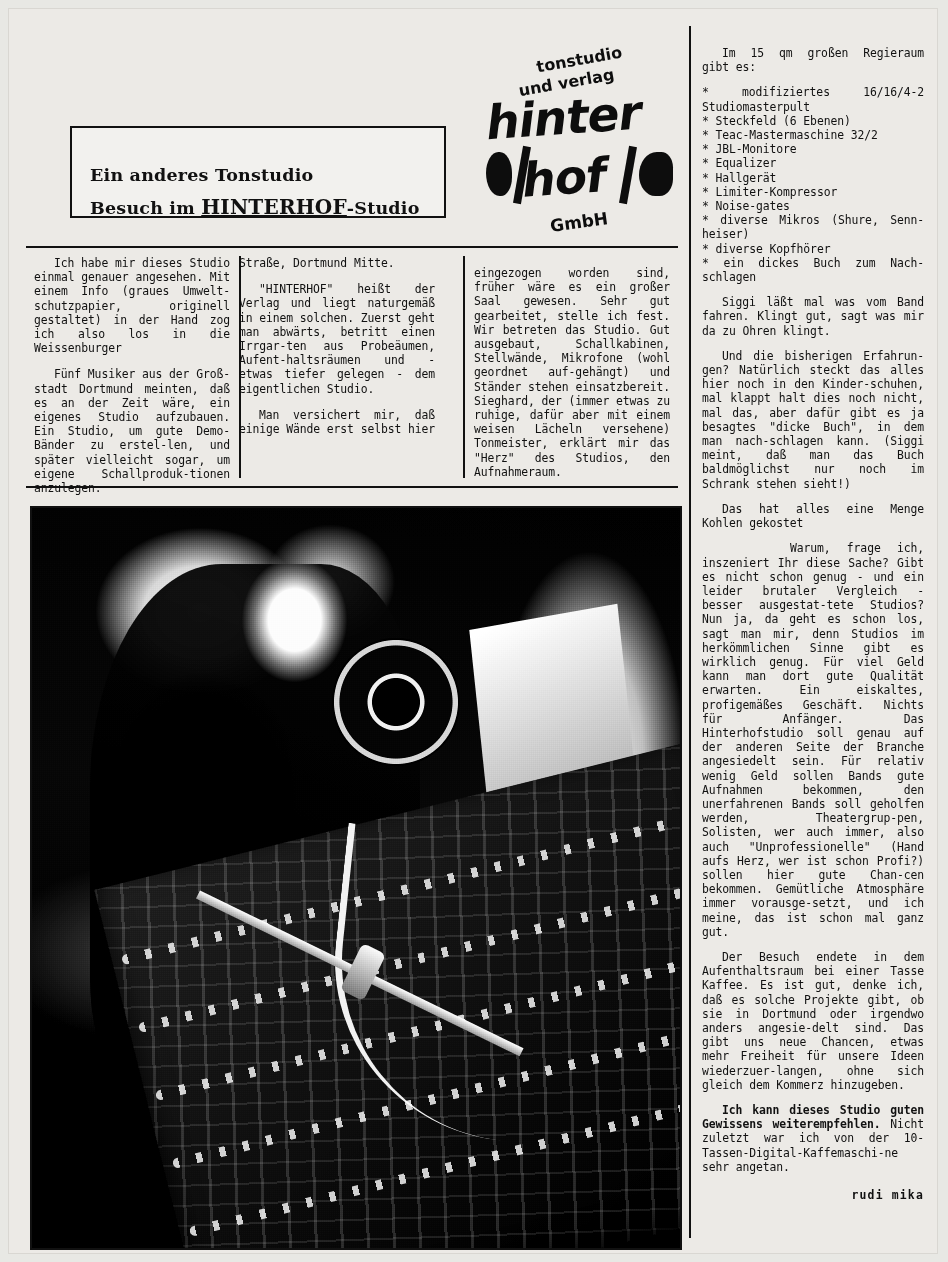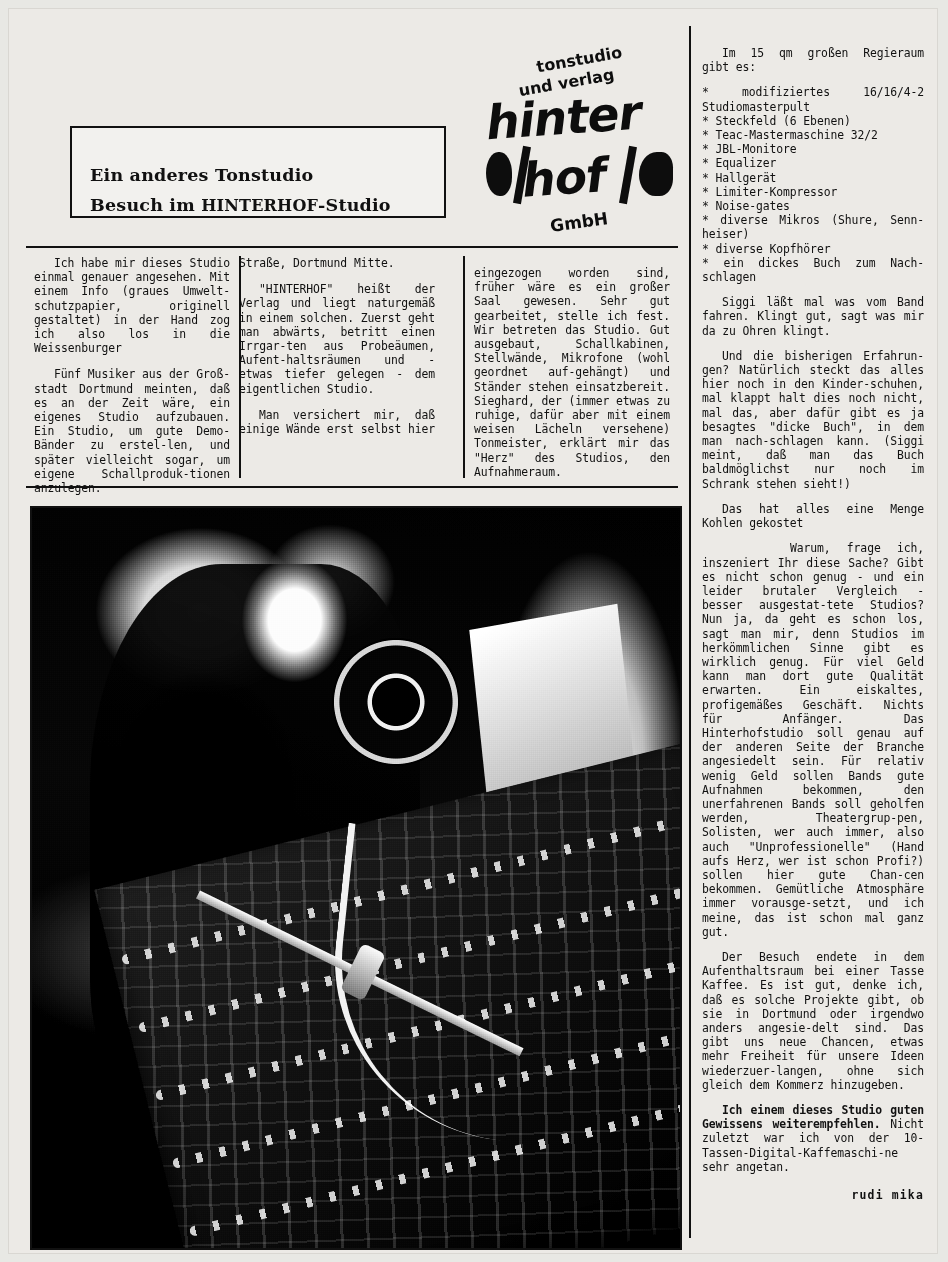--- a/index.html
+++ b/index.html
@@ -37,21 +37,21 @@
   }
   .title-box .t1, .title-box .t2 {
     font-family: "DejaVu Serif", serif;
     font-weight: bold;
     font-size: 17.5px;
     letter-spacing: 0.2px;
     padding-left: 18px;
   }
   .title-box .t1 { margin-top: 37px; }
   .title-box .t2 { margin-top: 10px; }
-  .title-box .t2 .caps { font-size: 16px; }
+  .title-box .t2 .caps { font-size: 20px; text-decoration: underline; }
 
   
   .logo {
     position: absolute;
     left: 470px;
     top: 18px;
     width: 205px;
     height: 215px;
     color: #0d0d0d;
   }
@@ -346,21 +346,21 @@
         <div>* Noise-gates</div>
         <div>* diverse Mikros (Shure, Senn-heiser)</div>
         <div>* diverse Kopfhörer</div>
         <div>* ein dickes Buch zum Nach-schlagen</div>
       </div>
       <p style="text-indent:20px">Siggi läßt mal was vom Band fahren. Klingt gut, sagt was mir da zu Ohren klingt.</p>
       <p style="text-indent:20px">Und die bisherigen Erfahrun-gen? Natürlich steckt das alles hier noch in den Kinder-schuhen, mal klappt halt dies noch nicht, mal das, aber dafür gibt es ja besagtes "dicke Buch", in dem man nach-schlagen kann. (Siggi meint, daß man das Buch baldmöglichst nur noch im Schrank stehen sieht!)</p>
       <p style="text-indent:20px">Das hat alles eine Menge Kohlen gekostet</p>
       <p style="text-indent:88px">Warum, frage ich, inszeniert Ihr diese Sache? Gibt es nicht schon genug - und ein leider brutaler Vergleich - besser ausgestat-tete Studios? Nun ja, da geht es schon los, sagt man mir, denn Studios im herkömmlichen Sinne gibt es wirklich genug. Für viel Geld kann man dort gute Qualität erwarten. Ein eiskaltes, profigemäßes Geschäft. Nichts für Anfänger. Das Hinterhofstudio soll genau auf der anderen Seite der Branche angesiedelt sein. Für relativ wenig Geld sollen Bands gute Aufnahmen bekommen, den unerfahrenen Bands soll geholfen werden, Theatergrup-pen, Solisten, wer auch immer, also auch "Unprofessionelle" (Hand aufs Herz, wer ist schon Profi?) sollen hier gute Chan-cen bekommen. Gemütliche Atmosphäre immer vorausge-setzt, und ich meine, das ist schon mal ganz gut.</p>
       <p style="text-indent:20px">Der Besuch endete in dem Aufenthaltsraum bei einer Tasse Kaffee. Es ist gut, denke ich, daß es solche Projekte gibt, ob sie in Dortmund oder irgendwo anders angesie-delt sind. Das gibt uns neue Chancen, etwas mehr Freiheit für unsere Ideen wiederzuer-langen, ohne sich gleich dem Kommerz hinzugeben.</p>
-      <p style="text-indent:20px; margin-bottom:4px;"><span class="bold">Ich einem dieses Studio guten Gewissens weiterempfehlen.</span> <span>Nicht zuletzt war ich von der 10-Tassen-Digital-Kaffemaschi-ne sehr angetan.</span></p>
+      <p style="text-indent:20px; margin-bottom:4px;"><span class="bold">Ich kann dieses Studio guten Gewissens weiterempfehlen.</span> <span>Nicht zuletzt war ich von der 10-Tassen-Digital-Kaffemaschi-ne sehr angetan.</span></p>
       <div class="sign">rudi mika</div>
     </div>
 
     <div class="photo-frame">
       <div class="photo">
         <div class="person"></div>
         <div class="monitor"></div>
         <div class="reel"></div>
         <div class="desk">
           <div class="knobrow" style="top:70px"></div>

